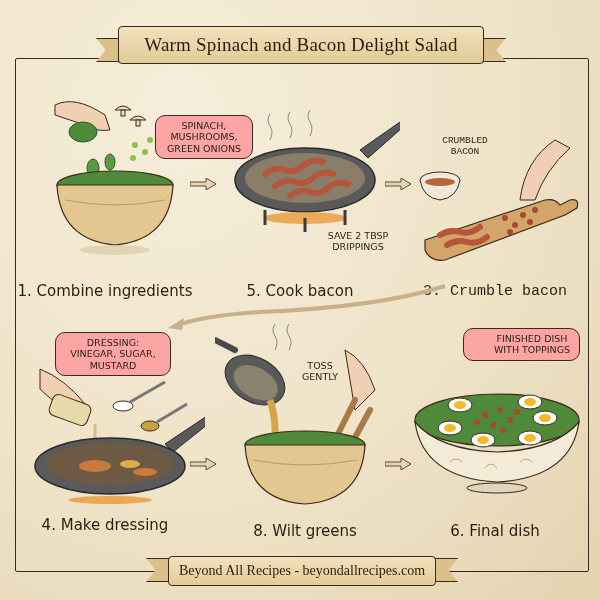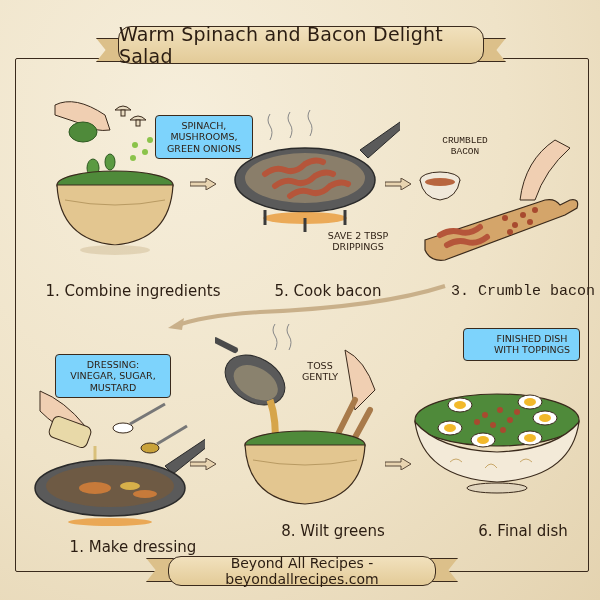--- a/index.html
+++ b/index.html
@@ -1,27 +1,27 @@
 <!DOCTYPE html>
 <html><head>
 <meta charset="utf-8">
 <style>
   html,body{margin:0;padding:0;}
   body{width:600px;height:600px;overflow:hidden;background:#f1e6cf;font-family:"DejaVu Sans",sans-serif;color:#2b1d12;position:relative;}
   .paper{position:absolute;inset:0;background:radial-gradient(ellipse at 30% 20%,#f6eedb 0%,#efe3c8 55%,#e4d3b0 100%);}
   .frame{position:absolute;left:15px;top:58px;width:572px;height:512px;border:1.5px solid #3a2a1c;border-radius:2px;}
-  .banner{position:absolute;background:linear-gradient(#f1e1bd,#e3cb98);border:1.5px solid #3a2a1c;border-radius:13px;display:flex;align-items:center;justify-content:center;}
+  .banner{position:absolute;background:linear-gradient(#f1e1bd,#e3cb98);border:1.5px solid #3a2a1c;border-radius:4px;display:flex;align-items:center;justify-content:center;font-family:Liberation Serif, serif;}
   .ribbon-tail{position:absolute;width:30px;height:22px;background:#dcc08a;border:1.5px solid #3a2a1c;}
   .title-banner{left:118px;top:26px;width:364px;height:36px;}
   .title-text{font-size:19px;letter-spacing:0.2px;}
   .footer-banner{left:168px;top:556px;width:266px;height:28px;text-align:center;}
   .footer-text{font-size:14px;}
   .step{position:absolute;width:180px;height:230px;}
-  .step-label{position:absolute;bottom:0;left:0;width:100%;text-align:center;font-size:15px;padding-left:28px;}
-  .callout{position:absolute;border:1.3px solid #3a2a1c;border-radius:4px;background:#7dd3fc;font-size:9.5px;text-align:center;line-height:1.2;padding:4px 7px;text-transform:uppercase;}
+  .step-label{position:absolute;bottom:0;left:0;width:100%;text-align:center;font-size:15px;}
+  .callout{position:absolute;border:1.3px solid #3a2a1c;border-radius:10px;background:#fca5a5;font-size:9.5px;text-align:center;line-height:1.2;padding:4px 7px;text-transform:uppercase;}
   .note{position:absolute;font-size:9.5px;text-align:center;line-height:1.2;text-transform:uppercase;}
   .arrow{position:absolute;width:26px;height:12px;}
   svg{display:block;}
 </style>
 </head>
 <body>
 
 <div class="paper"></div>
 <div class="frame"></div>
 
@@ -98,39 +98,39 @@
   </svg>
   <div class="note" style="left:25px;top:65px;width:70px;">CRUMBLED BACON</div>
   <div class="step-label">3. Crumble bacon</div>
 </div>
 
 <svg style="position:absolute;left:160px;top:282px;" width="290" height="50">
   <path d="M285 4 Q220 25 100 30 Q40 34 16 44" stroke="#c9b08a" stroke-width="4" fill="none"></path>
   <path d="M8 46 L24 36 L22 48 Z" fill="#c9b08a"></path>
 </svg>
 
-<div class="step" style="left:15px;top:326px;">
+<div class="step" style="left:15px;top:304px;">
   <svg width="190" height="200">
     <path d="M25 65 Q50 75 70 100 L60 110 Q40 100 25 85 Z" fill="#f0cfb2" stroke="#3a2a1c"></path>
     <rect x="35" y="95" width="40" height="22" rx="6" fill="#e8d9a8" stroke="#3a2a1c" transform="rotate(20 55 106)"></rect>
     <path d="M80 120 L80 160" stroke="#d9c07a" stroke-width="3"></path>
     <ellipse cx="108" cy="102" rx="10" ry="5" fill="#fff" stroke="#3a2a1c"></ellipse>
       <path d="M115 98 L150 78" stroke="#777" stroke-width="3"></path>
     <ellipse cx="135" cy="122" rx="9" ry="5" fill="#c9a23a" stroke="#3a2a1c"></ellipse>
       <path d="M142 118 L172 100" stroke="#777" stroke-width="3"></path>
     <path d="M150 140 L195 110 Q200 108 198 116 L158 148 Z" fill="#5a5a5a" stroke="#2a2a2a"></path>
     <ellipse cx="95" cy="162" rx="75" ry="28" fill="#5a5a5a" stroke="#2a2a2a" stroke-width="1.5"></ellipse>
     <ellipse cx="95" cy="160" rx="64" ry="21" fill="#6e5a44"></ellipse>
     <ellipse cx="80" cy="162" rx="16" ry="6" fill="#c77a3a"></ellipse>
       <ellipse cx="115" cy="160" rx="10" ry="4" fill="#d7b04a"></ellipse>
       <ellipse cx="130" cy="168" rx="12" ry="4" fill="#c77a3a"></ellipse>
     <ellipse cx="95" cy="196" rx="42" ry="4" fill="#e89a3a" opacity="0.8"></ellipse>
   </svg>
   <div class="callout" style="left:40px;top:28px;width:100px;">DRESSING: VINEGAR, SUGAR, MUSTARD</div>
-  <div class="step-label">1. Make dressing</div>
+  <div class="step-label">4. Make dressing</div>
 </div>
 
 <svg class="arrow" style="left:190px;top:458px;" viewBox="0 0 26 12">
     <path d="M0 4 H16 V0 L26 6 L16 12 V8 H0 Z" fill="#e8d4b0" stroke="#5a4a3a"></path>
   </svg>
 
 <div class="step" style="left:215px;top:310px;">
   <svg width="180" height="200">
     <path d="M0 30 L20 40" stroke="#4a4a4a" stroke-width="6" stroke-linecap="round"></path>
     <ellipse cx="40" cy="70" rx="32" ry="22" fill="#5a5a5a" stroke="#2a2a2a" transform="rotate(30 40 70)"></ellipse>

